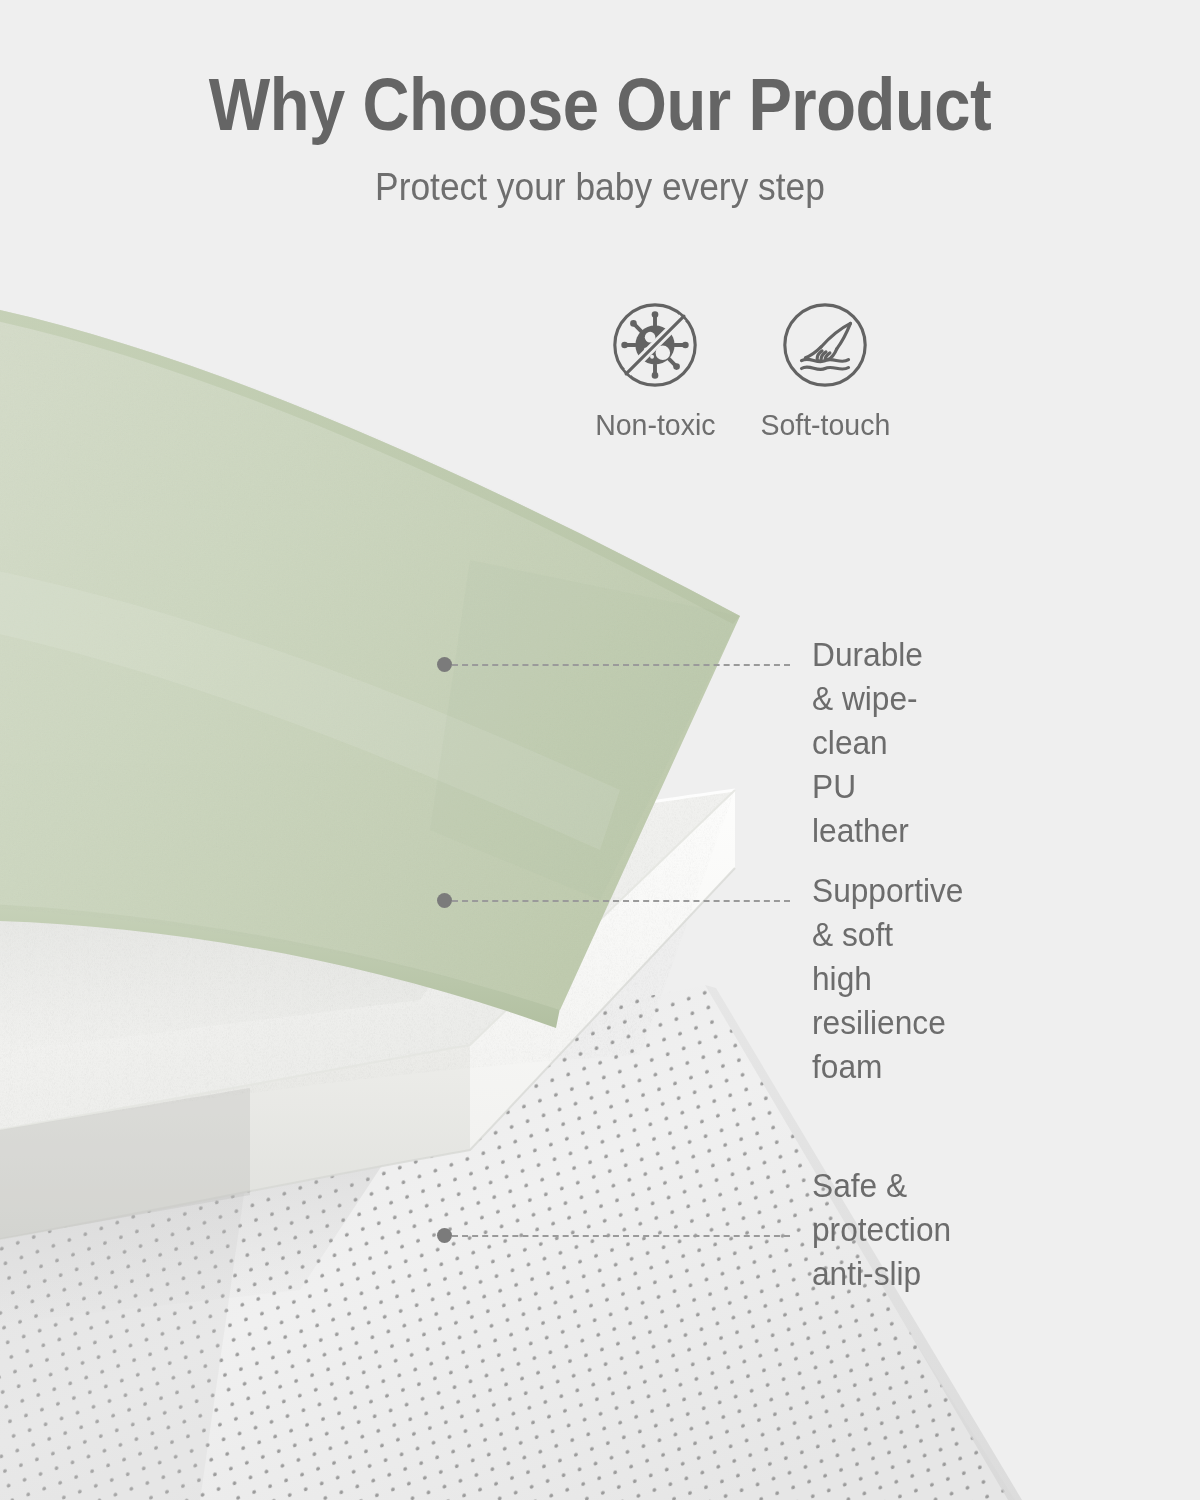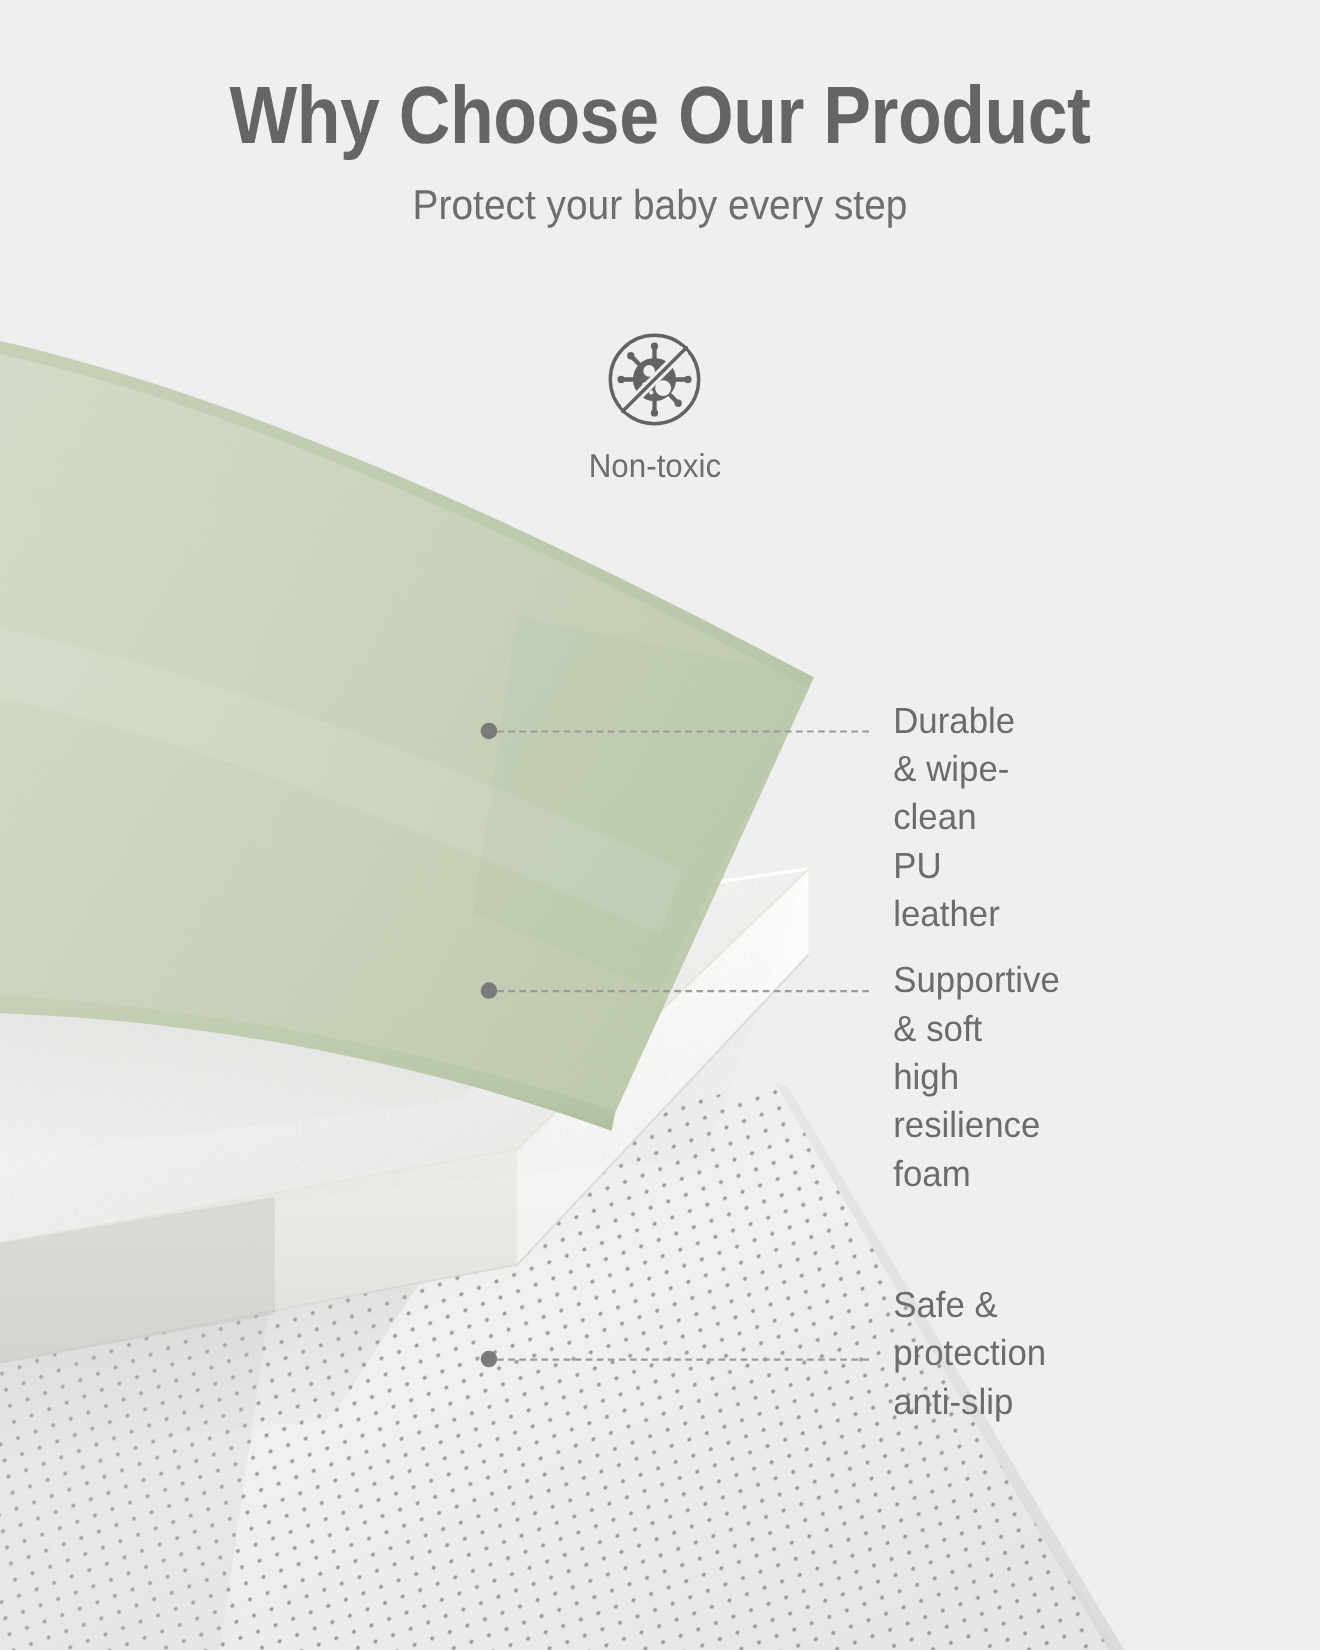--- a/index.html
+++ b/index.html
@@ -49,25 +49,25 @@
     font-weight: normal;
     color: #6e6e6e;
     transform: scaleX(0.93);
     transform-origin: center top;
     white-space: nowrap;
   }
 
   
   .badges {
     position: absolute;
-    left: 312px;
+    left: 344px;
     top: 296px;
     width: 566px;
     display: flex;
-    justify-content: center;
+    justify-content: flex-end;
     z-index: 40;
   }
   .badge {
     width: 170px;
     display: flex;
     flex-direction: column;
     align-items: center;
   }
   .badge-icon {
     width: 98px;
@@ -314,20 +314,41 @@
           <circle cx="54" cy="44" r="1.8"></circle>
           <circle cx="47" cy="62" r="2.0"></circle>
         </g>
 
         <line x1="22" y1="78" x2="78" y2="22" stroke="#efefef" stroke-width="9"></line>
         <line x1="20.5" y1="79.5" x2="79.5" y2="20.5" stroke="#636363" stroke-width="3.2" stroke-linecap="round"></line>
       </svg>
       <div class="badge-label">Non-toxic</div>
     </div>
 
+    <div class="badge">
+      <svg class="badge-icon" viewBox="0 0 100 100">
+        <g fill="none" stroke="#636363" stroke-width="3.2" stroke-linecap="round" stroke-linejoin="round">
+          <circle cx="50" cy="50" r="41"></circle>
+
+          <path d="M76,28 C66,33 55,42 46,52"></path>
+          <path d="M76,28 C72,38 68,46 62,54"></path>
+
+          <path d="M62,54 C60,59 57,63 53,65"></path>
+          <path d="M46,52 C41,57 36,61 30,63"></path>
+
+          <path d="M47,56 C44,58 42,61 42,64 C42,66 44,67 46,66"></path>
+          <path d="M51,57 C48,59 46,62 46,65"></path>
+          <path d="M55,58 C52,60 50,63 50,66"></path>
+
+          <path d="M26,66 C34,61 42,70 50,66 C58,62 66,70 74,65"></path>
+          <path d="M26,74 C34,69 42,78 50,74 C58,70 66,78 74,73"></path>
+        </g>
+      </svg>
+      <div class="badge-label">Soft-touch</div>
+    </div>
 
 
   </div>
 
   <div class="callout">
     <span class="callout-dot" style="left:437px;  top:657px;"></span>
     <span class="callout-line" style="left:452px;  top:664px; width:338px;"></span>
     <span class="callout-text" style="left:812px;  top:633px;">Durable &amp; wipe-clean
 PU leather</span>
   </div>

